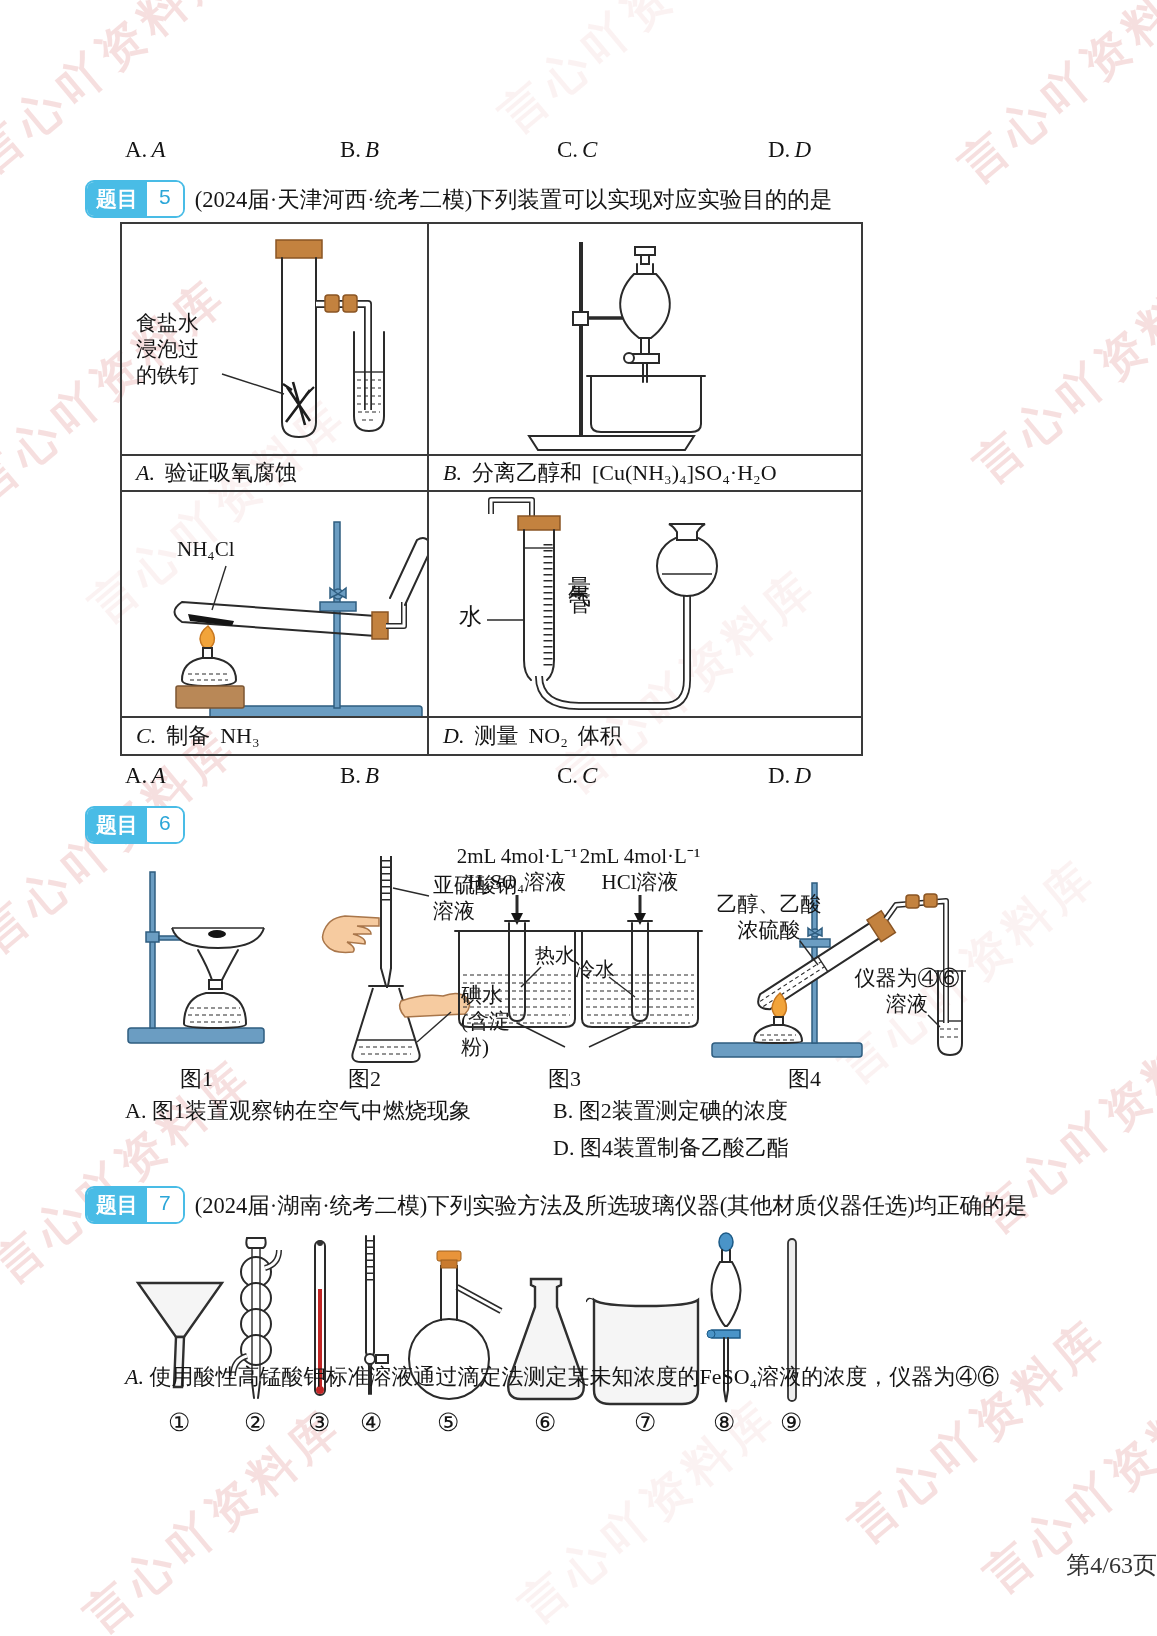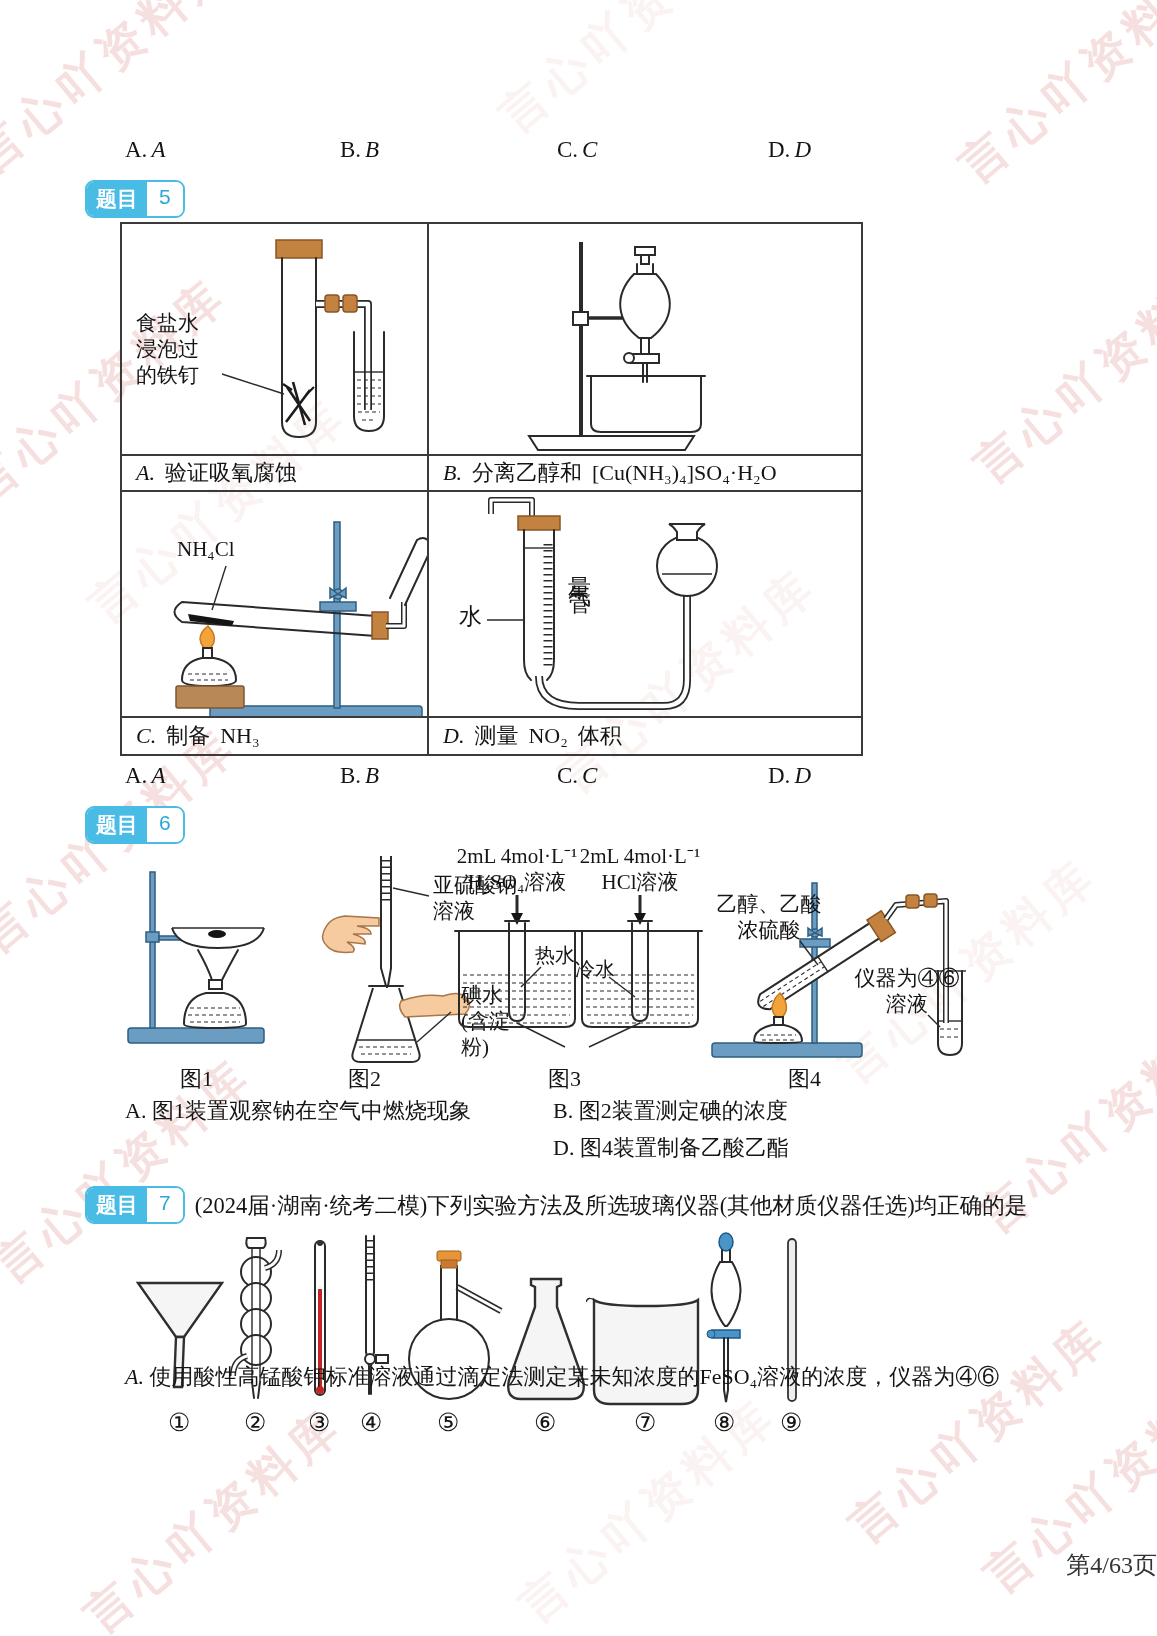--- a/index.html
+++ b/index.html
@@ -74,20 +74,21 @@
     <span class="abs" style="left:340px;top:137px"><span class="optL">B.</span> <i>B</i></span>
     <span class="abs" style="left:557px;top:137px"><span class="optL">C.</span> <i>C</i></span>
     <span class="abs" style="left:768px;top:137px"><span class="optL">D.</span> <i>D</i></span>
   </div>
 
   <div class="qrow" style="left:85px;top:180px">
     <span class="badge">
       <span class="bl">题目</span>
       <span class="bn">5</span>
     </span>
+    <span class="stem">(2024届·天津河西·统考二模)下列装置可以实现对应实验目的的是</span>
   </div>
 
   <div class="t5">
 
     <div>
       <svg width="307" height="232" viewBox="0 0 307 232">
         <rect x="154" y="16" width="46" height="18" class="cork"></rect>
         <path class="ln" d="M160,34 L160,198 Q160,213 177,213 Q194,213 194,198 L194,34"></path>
         <path class="tO" d="M194,80 L246,80 L246,186"></path>
         <path class="tI" d="M194,80 L246,80 L246,186"></path>

